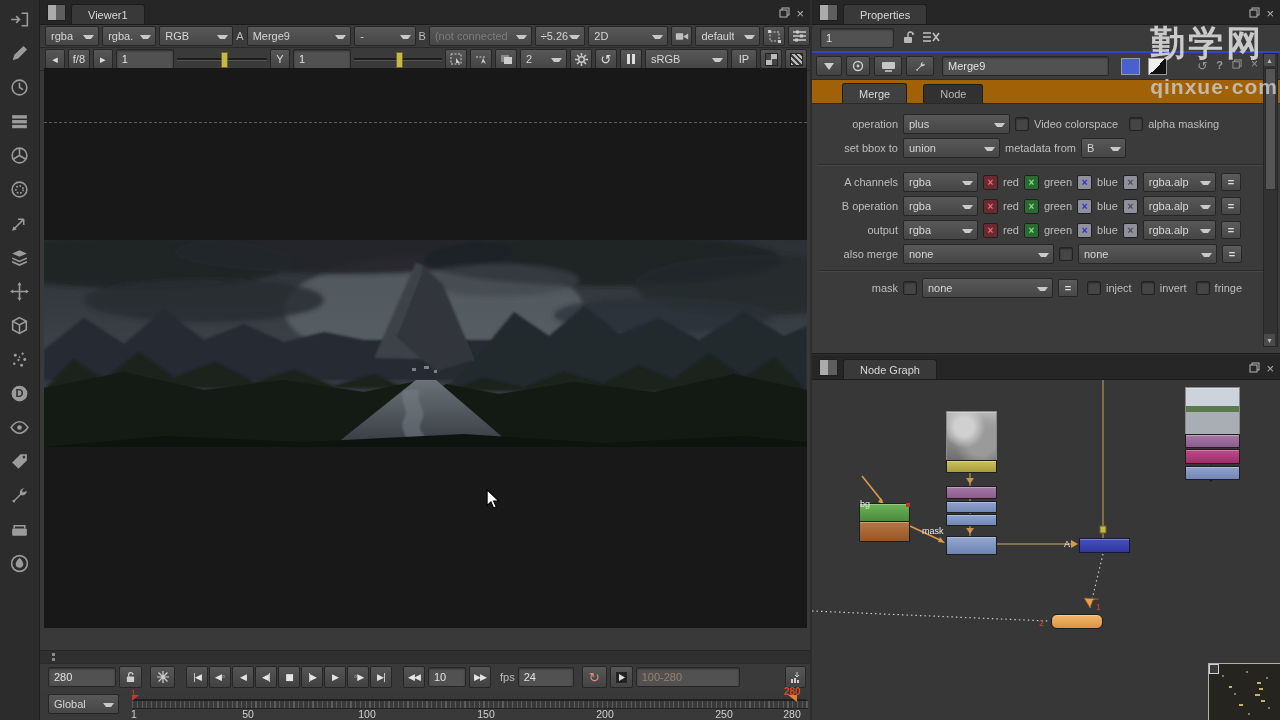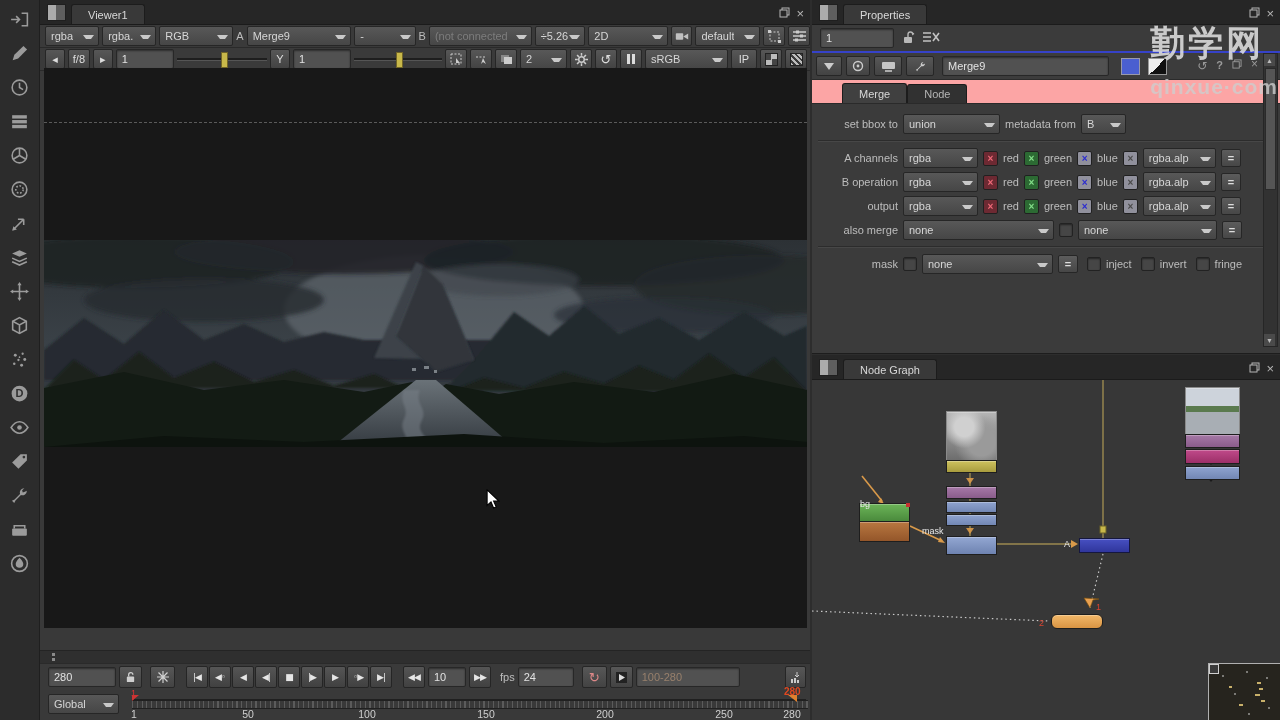--- a/index.html
+++ b/index.html
@@ -561,30 +561,40 @@
         <span style="font-size:12px">↺</span>
         <span style="font-weight:bold">?</span>
         <span><svg width="10" height="10" viewBox="0 0 11 11">
               <rect x="3" y="1" width="7" height="7" fill="none" stroke="#9a9a9a"></rect>
               <rect x="1" y="3" width="7" height="7" fill="#3c3c3c" stroke="#9a9a9a"></rect>
             </svg></span>
         <span style="font-size:12px;line-height:11px">×</span>
       </div>
     </div>
 
-    <div style="display:flex;align-items:flex-end;height:23px;background:#fca5a5;border-bottom:1px solid #2a2a2a;padding-left:30px;gap:0">
+    <div style="display:flex;align-items:flex-end;height:23px;background:#a16207;border-bottom:1px solid #2a2a2a;padding-left:30px;gap:16px">
       <div class="ptab" style="background:#404040;height:19px">
           <span>Merge</span>
         </div>
       <div class="ptab" style="background:#313131;height:18px;color:#b5b5b5">
           <span>Node</span>
         </div>
     </div>
 
     <div style="padding:6px 6px 0 6px">
+      <div class="row">
+        <span class="plabel">operation</span>
+        <div class="dd" style="width:96px">
+            <span class="t">plus</span>
+          </div>
+        <span class="cb"></span>
+        <span class="lbl">Video colorspace</span>
+        <span class="cb" style="margin-left:6px"></span>
+        <span class="lbl">alpha masking</span>
+      </div>
       <div class="row">
         <span class="plabel">set bbox to</span>
         <div class="dd" style="width:86px">
             <span class="t">union</span>
           </div>
         <span class="lbl">metadata from</span>
         <div class="dd" style="width:34px">
             <span class="t">B</span>
           </div>
       </div>

